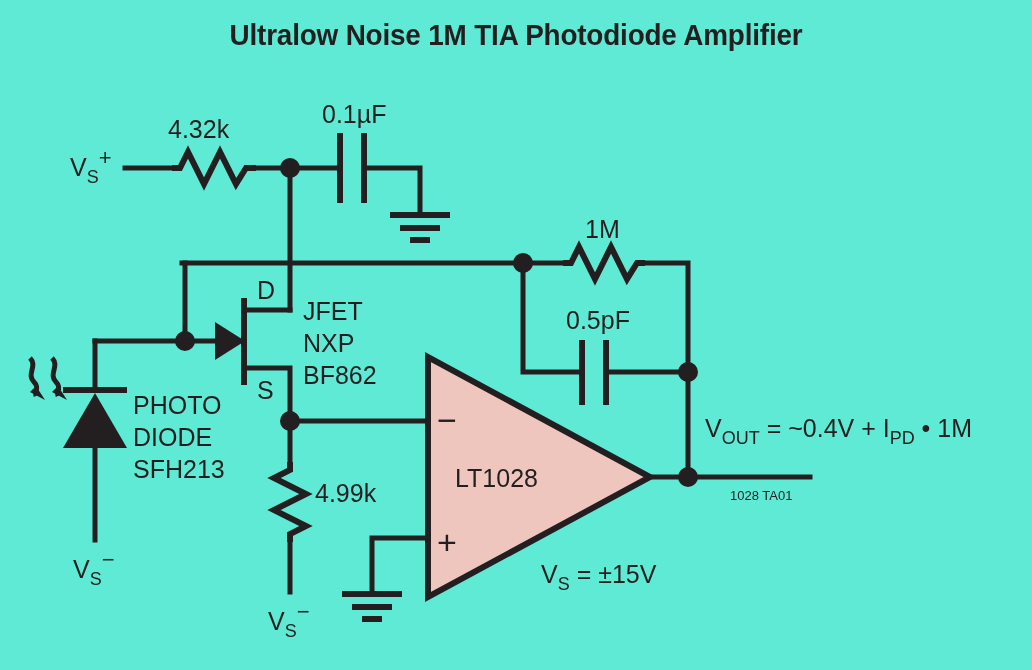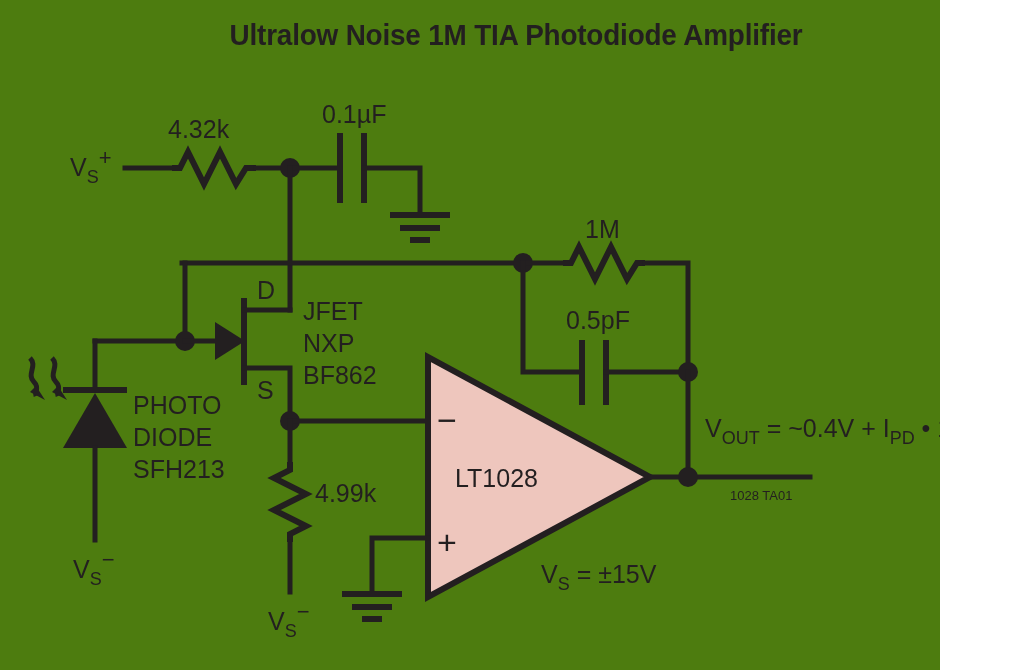--- a/index.html
+++ b/index.html
@@ -2,23 +2,23 @@
 <html><head>
 <meta charset="utf-8">
 <style>
   html, body {
     margin: 0;
     padding: 0;
     background: #ffffff;
   }
   #page {
     position: relative;
-    width: 940px;
+    width: 1032px;
     height: 670px;
-    background: #4d7c0f;
+    background: #5eead4;
     font-family: "Liberation Sans", sans-serif;
     overflow: hidden;
   }
   #title {
     position: absolute;
     top: 18px;
     left: 0;
     width: 1032px;
     text-align: center;
     font-family: "Liberation Sans Narrow", "Liberation Sans", sans-serif;

